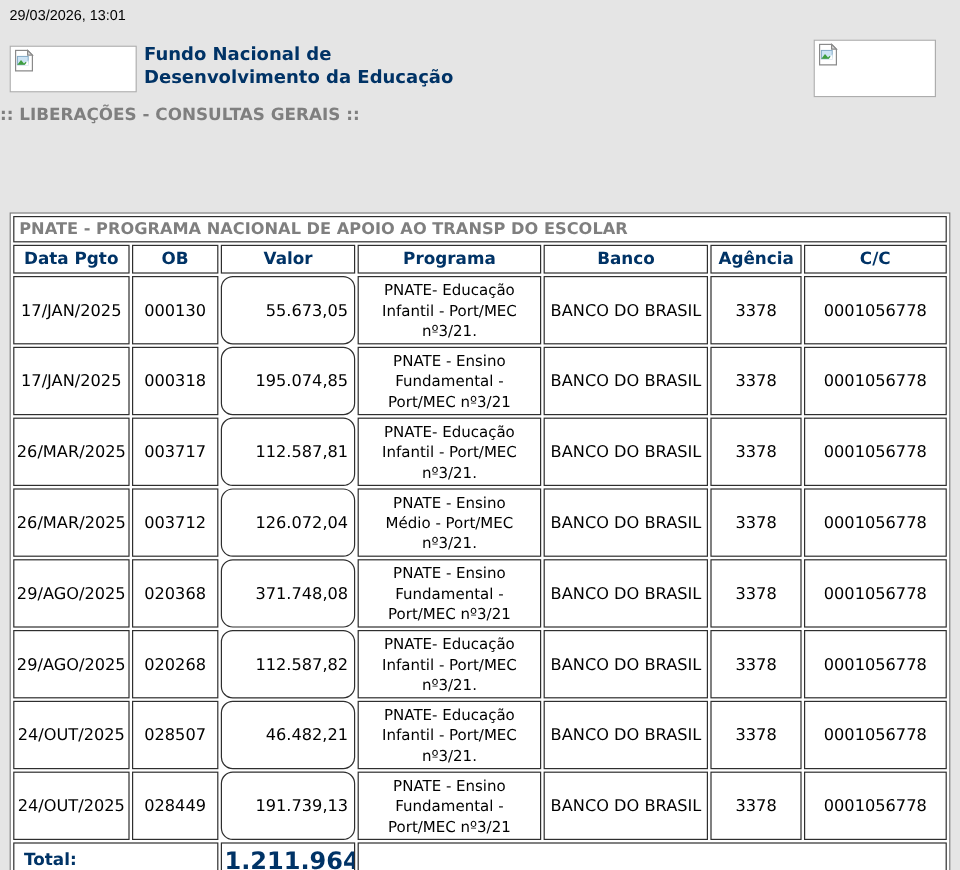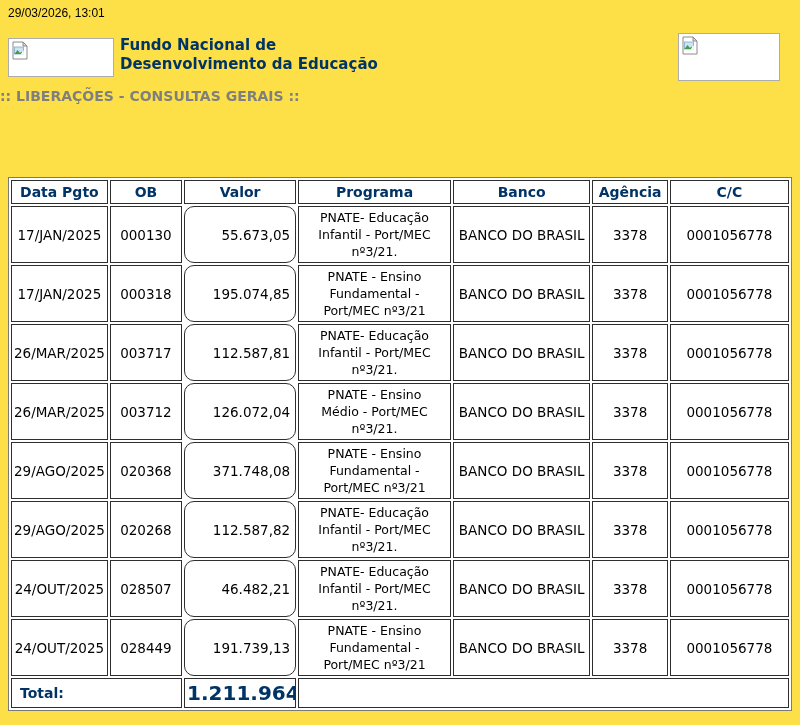--- a/index.html
+++ b/index.html
@@ -1,17 +1,17 @@
 <!DOCTYPE html>
 <html><head>
 <meta charset="utf-8">
 <style>
   html,body{margin:0;padding:0;background:#fff;}
   body{width:800px;height:725px;overflow:hidden;font-family:"DejaVu Sans",sans-serif;}
-  .page{position:relative;width:800px;height:725px;background:#fde047;}
+  .page{position:relative;width:800px;height:725px;background:#e5e5e5;}
 
   
   .print-date{position:absolute;top:6px;left:8px;font-family:"Liberation Sans",sans-serif;
     font-size:12px;color:#000;}
   .print-title{position:absolute;top:6px;left:474px;transform:translateX(-50%);
     font-family:"Liberation Sans",sans-serif;font-size:12px;color:#000;white-space:nowrap;}
 
   
   .img-box{position:absolute;border:1px solid #adadad;background:#fff;}
   .img-box.left{left:8px;top:38px;width:104px;height:37px;}
@@ -86,20 +86,23 @@
       <col style="width:95px">
         <col style="width:71px">
         <col style="width:110px">
       <col style="width:150px">
         <col style="width:135px">
         <col style="width:74px">
         <col style="width:117px">
     </colgroup>
     <thead>
       <tr>
+        <th class="title-cell" colspan="7">PNATE - PROGRAMA NACIONAL DE APOIO AO TRANSP DO ESCOLAR</th>
+      </tr>
+      <tr>
         <th class="col">Data Pgto</th>
         <th class="col">OB</th>
         <th class="col">Valor</th>
         <th class="col">Programa</th>
         <th class="col">Banco</th>
         <th class="col">Agência</th>
         <th class="col">C/C</th>
       </tr>
     </thead>
     <tbody id="rows-body">

